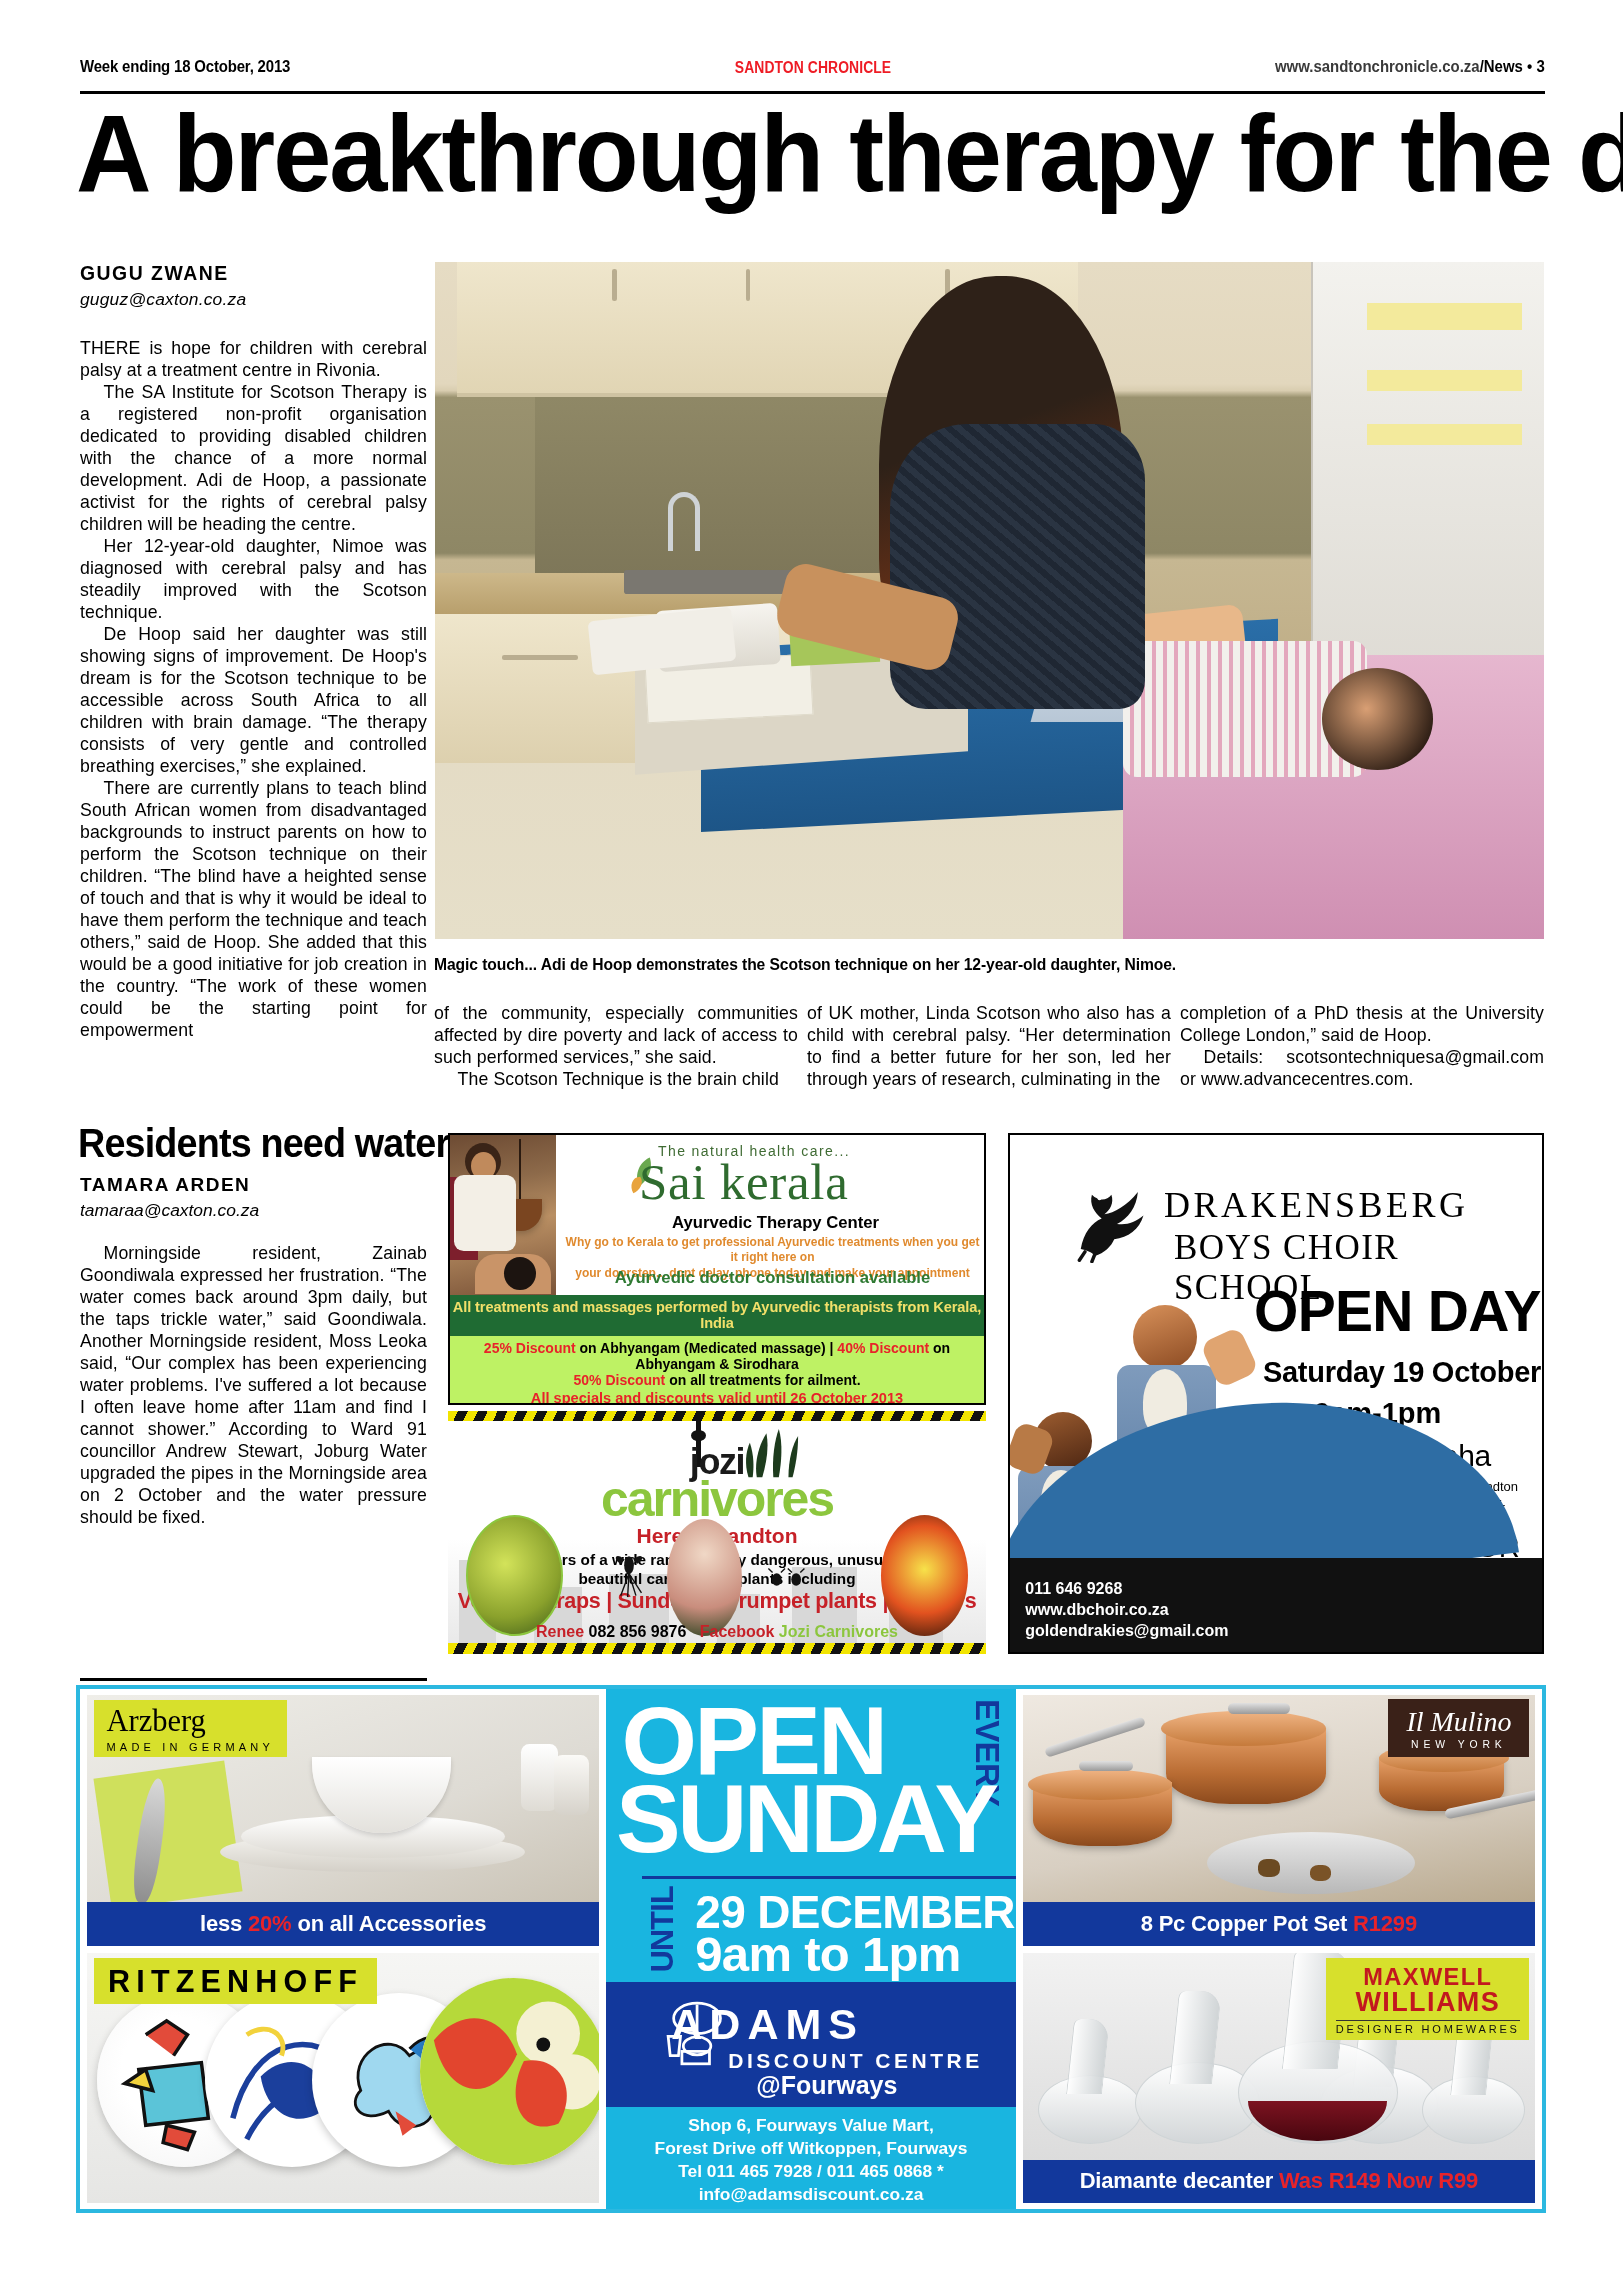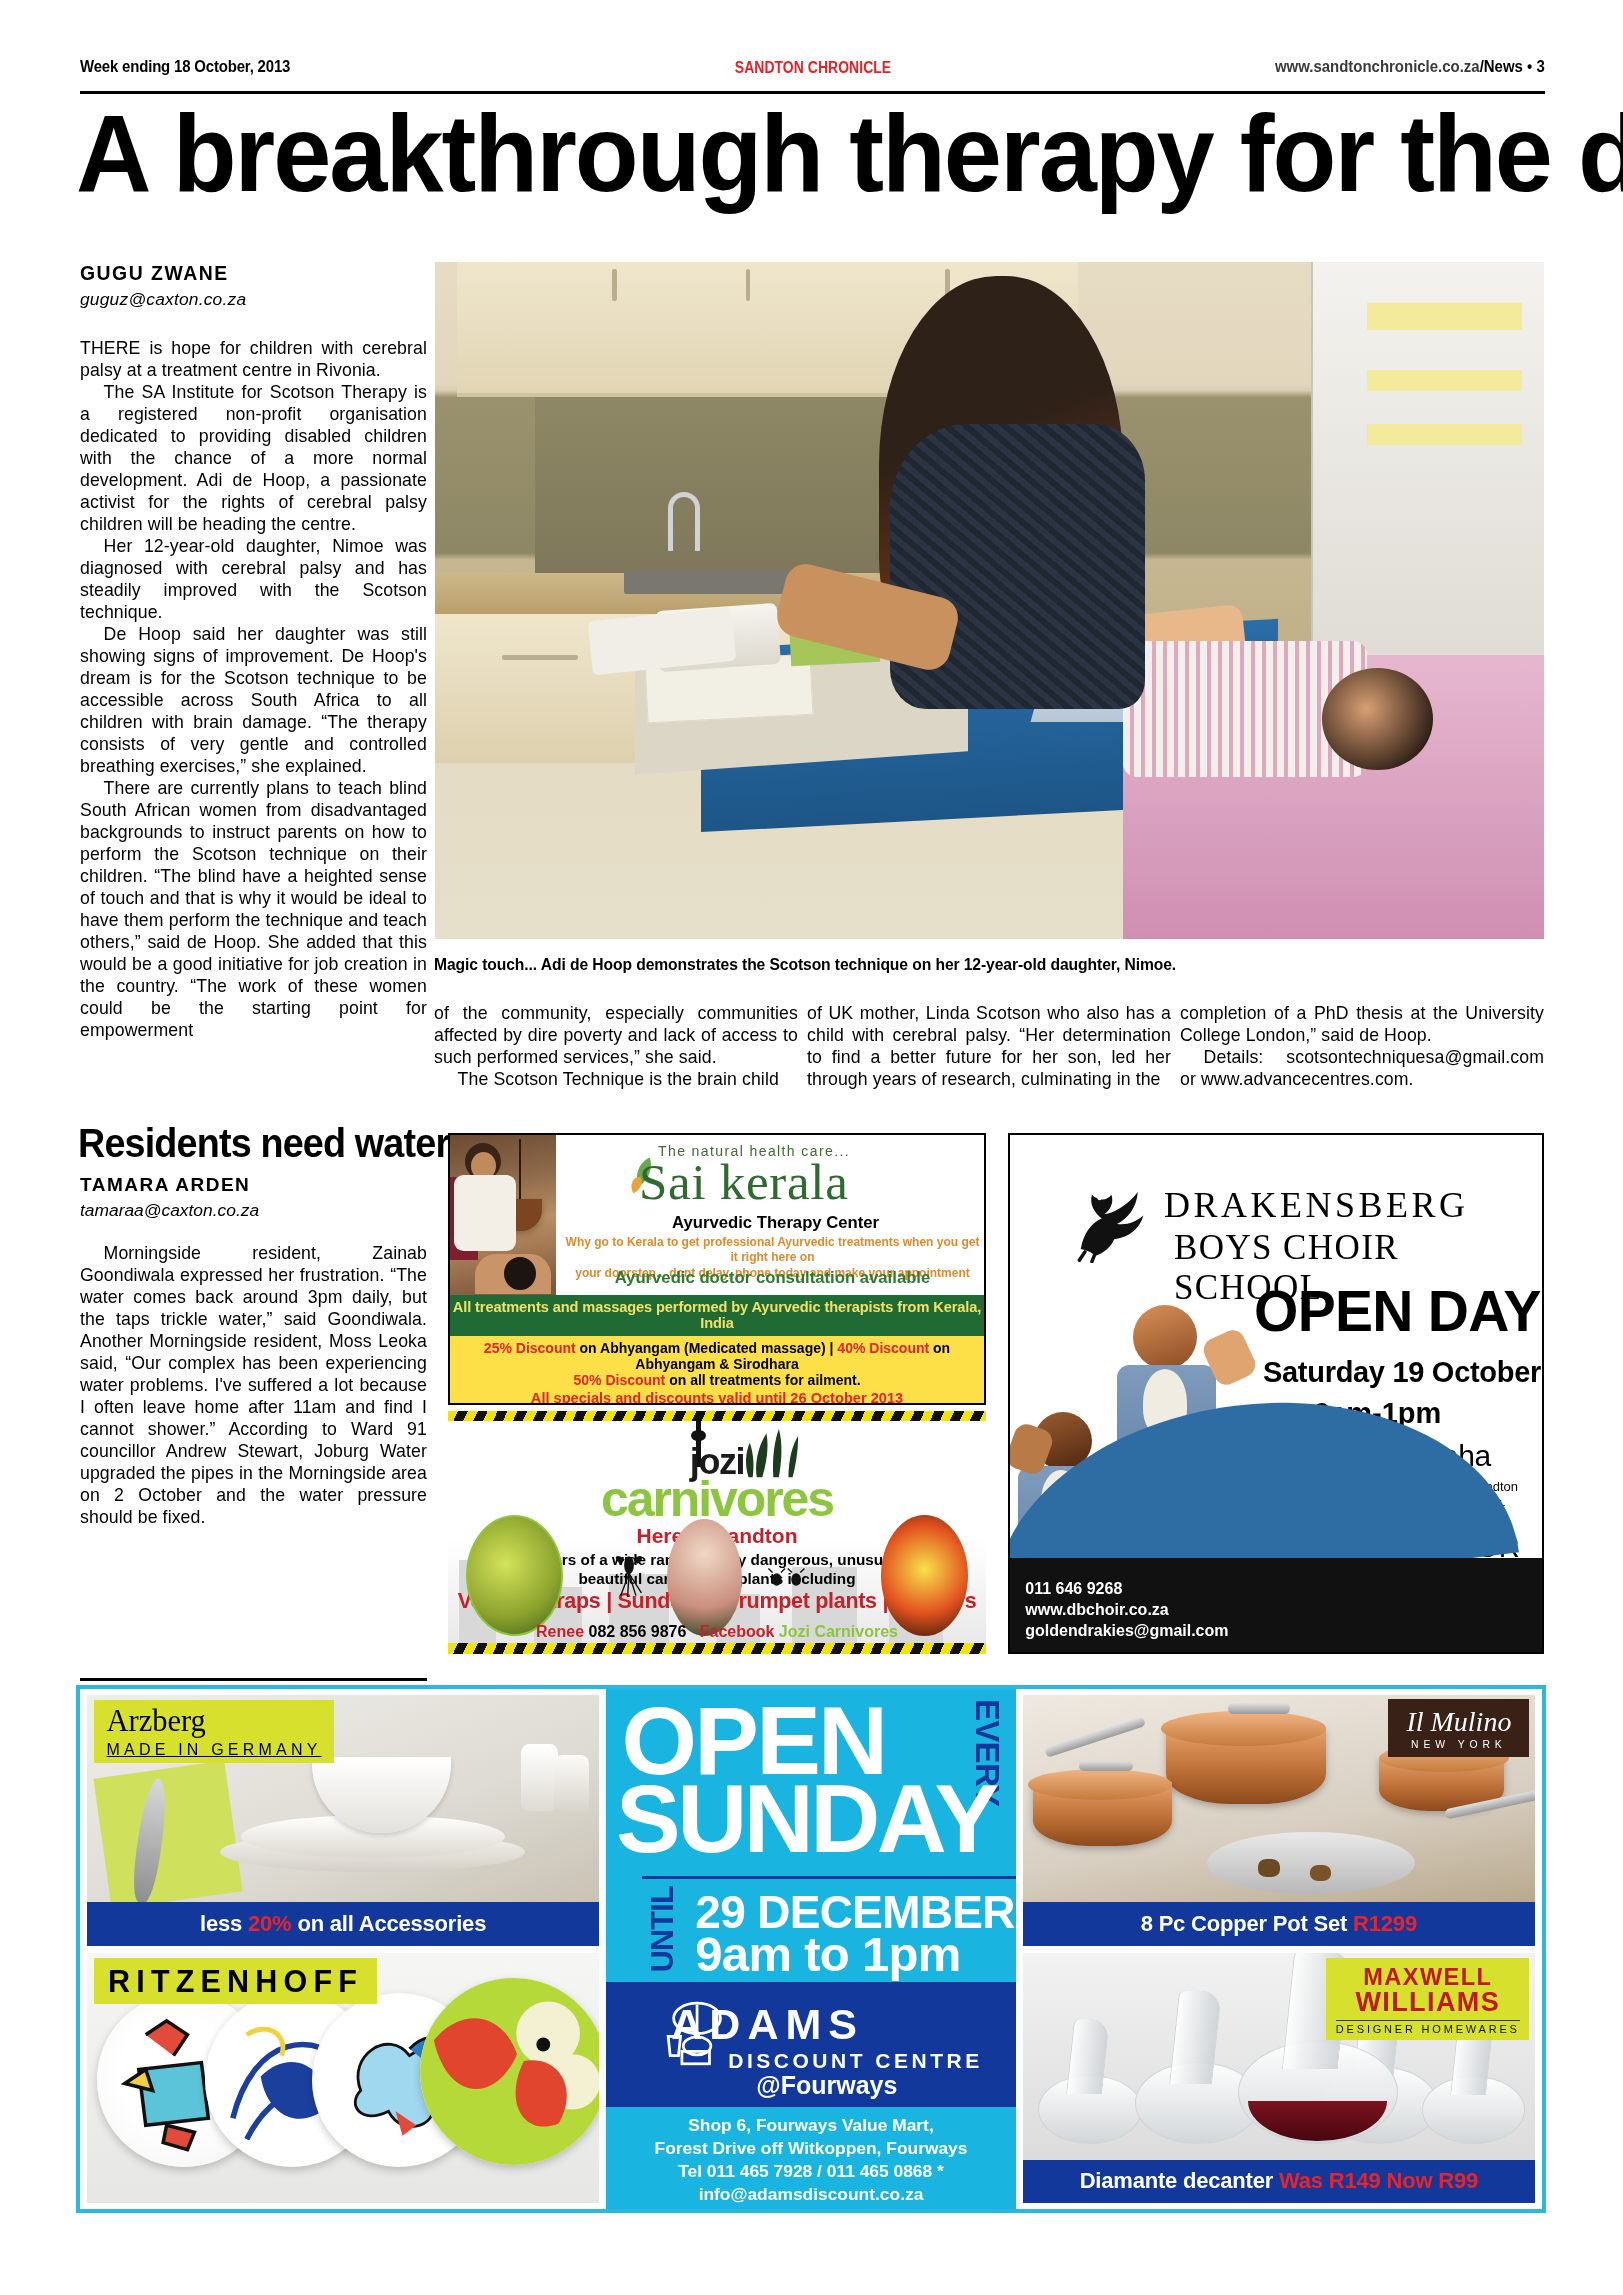--- a/index.html
+++ b/index.html
@@ -109,21 +109,21 @@
   .h2-title { position: absolute; left: 78px; top: 1120px; width: 361px;
               font-weight: bold; font-size: 41px; letter-spacing: -0.9px;
               transform: scaleX(0.92); transform-origin: left top; white-space: nowrap; }
   .byline2 { position: absolute; left: 80px; top: 1174px; width: 347px; }
   .byline2 .name { font-weight: bold; font-size: 19px; letter-spacing: 1.5px; }
   .byline2 .mail { font-style: italic; font-size: 17.4px; margin-top: 4.2px; }
   #col2 { position: absolute; left: 80px; top: 1242px; width: 347px; }
   .hrule { position: absolute; background: #000; height: 2.1px; }
 
   
-  .adbox { position: absolute; border: 2.1px solid #000; background: #fde047; overflow: hidden; }
+  .adbox { position: absolute; border: 2.1px solid #000; background: #bef264; overflow: hidden; }
   #sai { left: 448px; top: 1133px; width: 538px; height: 272px; }
   .sai-top { position: relative; height: 160px; background: #fff; }
   .sai-photo { position: absolute; left: 0; top: 0; width: 106px; height: 160px;
      background: linear-gradient(170deg,#6d4b33 0%, #8d6a4a 30%, #b98f63 55%, #7a5338 100%); overflow: hidden; }
   .sai-photo .head { position: absolute; left: 15.3px; top: 8.3px; width: 36px; height: 37px; background: #3a2417; border-radius: 50%; }
   .sai-photo .face { position: absolute; left: 21px; top: 16.7px; width: 25px; height: 28px; background: #c08a5c; border-radius: 50%; }
   .sai-photo .torso { position: absolute; left: 4.2px; top: 40px; width: 62px; height: 76px; background: #f3efe6; border-radius: 9.7px; }
   .sai-photo .sari { position: absolute; left: 0; top: 42px; width: 28px; height: 83px; background: #7d1f2c; }
   .sai-photo .pot { position: absolute; left: 49px; top: 64px; width: 43px; height: 32px; background: #7a4520; border-radius: 0 0 21px 21px; }
   .sai-photo .rope { position: absolute; left: 69px; top: 4.2px; width: 2.1px; height: 61px; background: #2a1a10; }
@@ -207,21 +207,21 @@
   .bs-left { width: 36%; padding: 5.6px 7px 5.6px 7px; display: flex; flex-direction: column; gap: 7px; }
   .bs-mid { width: 28%; background: #19b5e0; position: relative; }
   .bs-right { width: 36%; padding: 5.6px 7px 5.6px 7px; display: flex; flex-direction: column; gap: 7px; }
   .prodcard { flex: 1; display: flex; flex-direction: column; border: 0; position: relative; overflow: hidden; }
   .prodimg { flex: 1; position: relative; overflow: hidden; background: #efefef; }
   .prodbar { background: #12389c; color: #fff; text-align: center; font-weight: bold;
      font-size: 22px; padding: 8.3px 0 9px; letter-spacing: -0.2px; }
   .prodbar .r { color: #e8232a; }
   .brandtag { position: absolute; left: 7px; top: 5.6px; background: #d7e02c; padding: 4.2px 12.5px; z-index: 3; }
   .brandtag .n { font-family: "Liberation Serif", serif; font-size: 30.5px; }
-  .brandtag .m { font-size: 16px; letter-spacing: 4.2px; text-align: left; margin-top: 1.4px; text-decoration: underline; }
+  .brandtag .m { font-size: 11px; letter-spacing: 4.2px; text-align: left; margin-top: 1.4px; }
   .brandtag2 { position: absolute; left: 7px; top: 5.6px; background: #d7e02c; padding: 5.6px 14px; z-index: 3;
      font-weight: bold; font-size: 30.5px; letter-spacing: 6.2px; }
   .brandtag3 { position: absolute; right: 5.6px; top: 4.2px; background: #3a2118; padding: 7px 18px; z-index: 3; text-align:center;}
   .brandtag3 .n { font-family: "Liberation Serif", serif; font-style: italic; color: #fff; font-size: 28px; }
   .brandtag3 .m { color: #fff; font-size: 10.4px; letter-spacing: 4.9px; margin-top: 1.4px; }
   .brandtag4 { position: absolute; right: 5.6px; top: 5.6px; background: #d7e02c; padding: 5.6px 9.7px; z-index: 3; text-align: center; }
   .brandtag4 .n1 { color: #c2181f; font-weight: bold; font-size: 23.6px; letter-spacing: 1.4px; }
   .brandtag4 .n2 { color: #c2181f; font-weight: bold; font-size: 27px; letter-spacing: 1.4px; margin-top: -4.2px; }
   .brandtag4 .n3 { color: #111; font-size: 11px; letter-spacing: 2.8px; border-top: 1.4px solid #333; padding-top: 2.1px; margin-top: 2.1px; }
 

